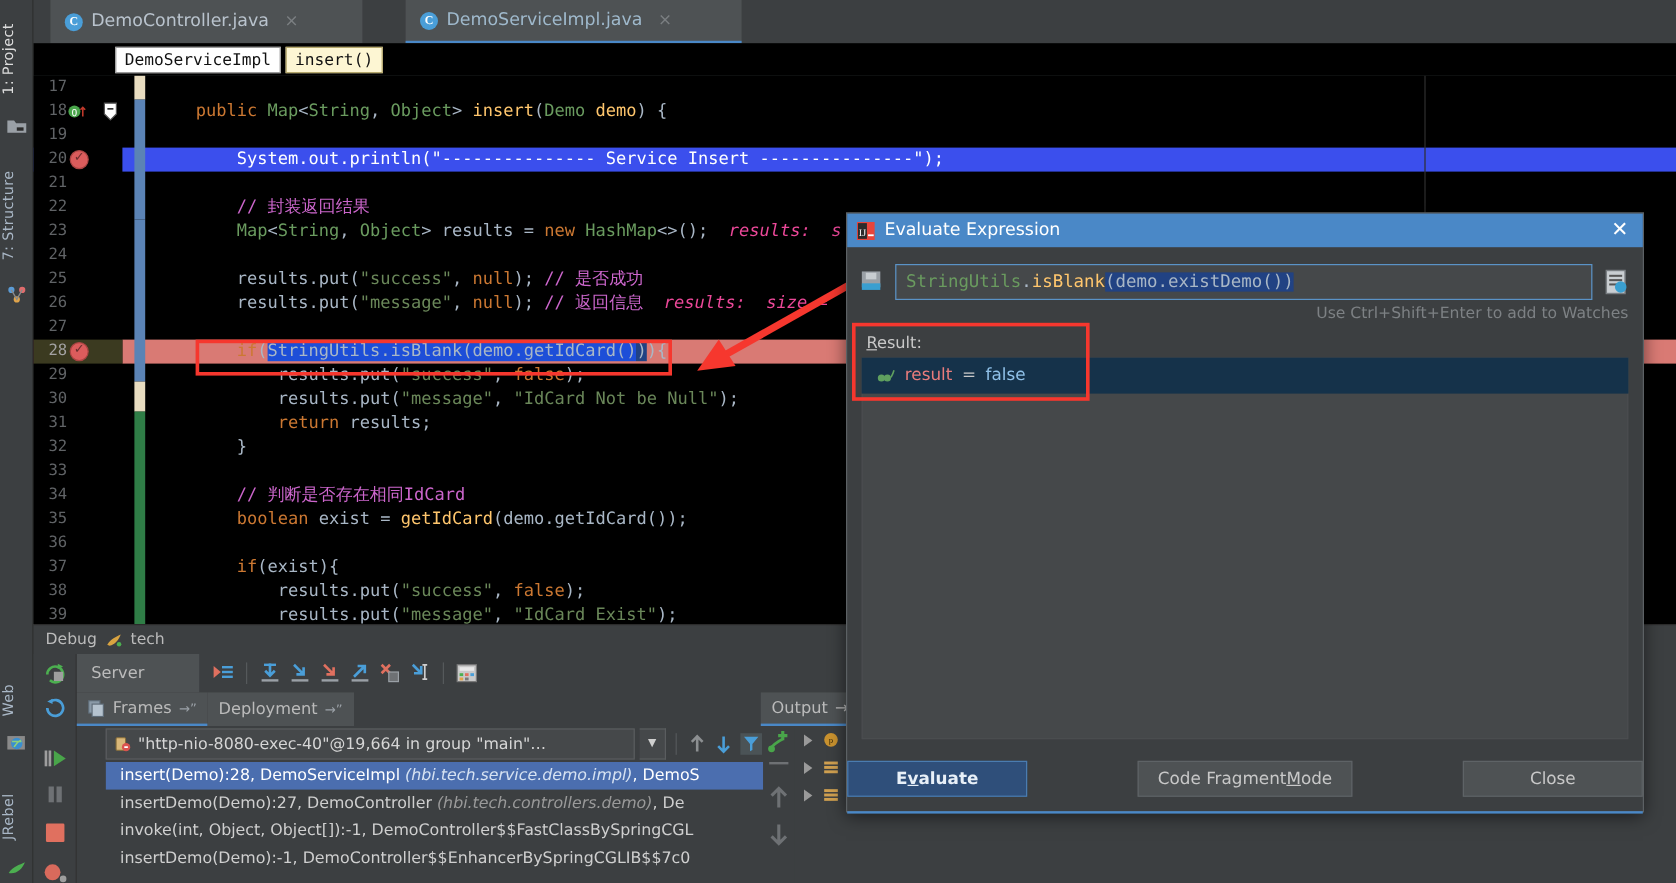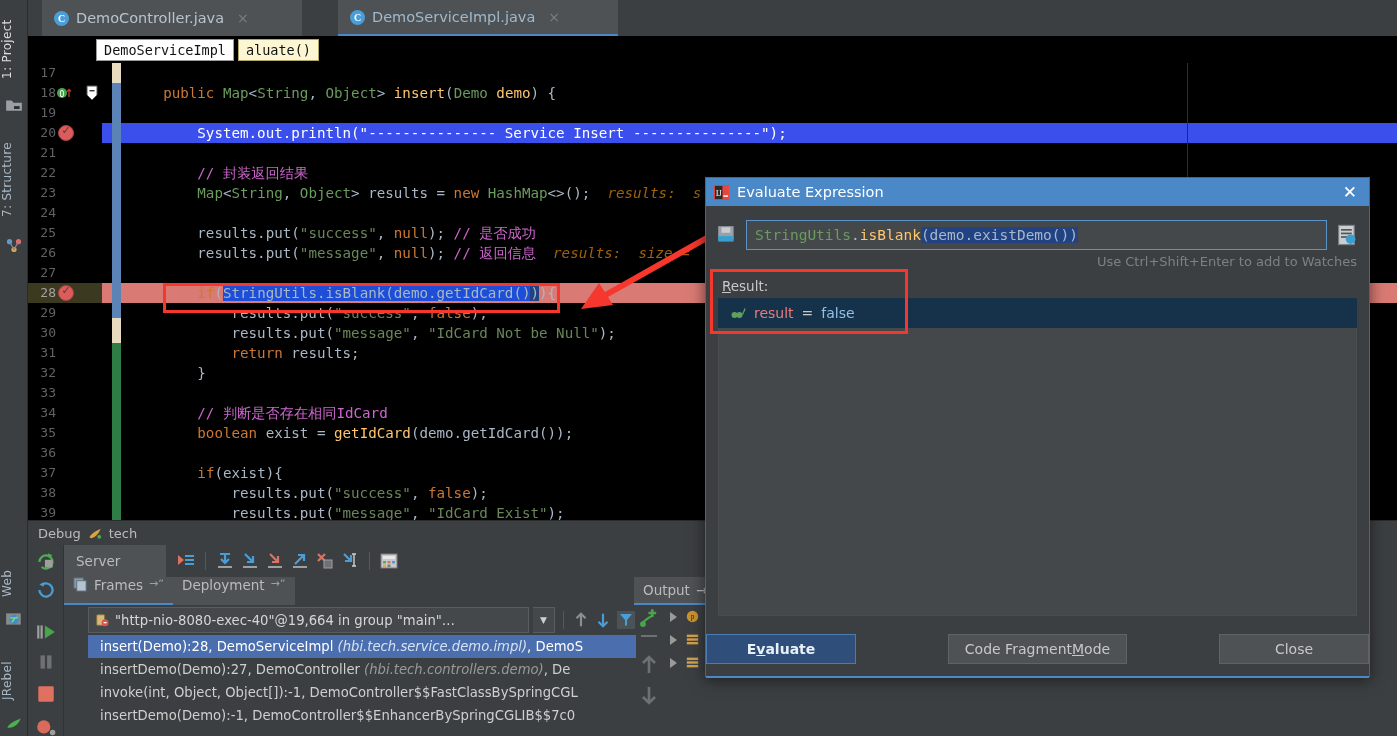--- a/index.html
+++ b/index.html
@@ -96,21 +96,21 @@
   .rowbg.red  { background: #d97a74; }
 
   
   .kw   { color: #cc7832; }
   .typ  { color: #6a9b5f; }
   .mth  { color: #ffc66d; }
   .str  { color: #6a8759; }
   .cmt  { color: #cc66cc; }
   .plain{ color: #a9b7c6; }
   .white{ color: #ffffff; }
-  .hint { color: #a16207; font-style: italic; }
+  .hint { color: #ec4899; font-style: italic; }
   .selbg{ background: #1d4ed8; }
   .selbg2 { background: #214283; }
 
   
   .vsep { position:absolute; top:0; width:1px; height:457px; background:#2f2f2f; }
 
   
   .annot-rect {
     position: absolute; border: 3px solid #f6372e; background: transparent;
     pointer-events: none;
@@ -144,21 +144,21 @@
   }
   .stepbar { display:flex; align-items:center; gap:5px; padding-left:10px; }
   .stepicon { width: 20px; height: 20px; }
   .vdiv { width:1px; height:18px; background:#55595b; margin:0 4px; }
 
   .tabrow2 {
     position: absolute; left: 36px; top: 56px; width: 570px; height: 28px;
     display: flex; align-items: flex-end;
   }
   .t2 {
-    height: 28px; display:flex; gap:6px;
+    height: 28px; display:flex; align-items:center; gap:6px;
     padding: 0 9px; font-size: 13.5px; color: #bbbbbb; background:#4e5254;
   }
   .t2.sel { background:#4e5254; border-bottom: 2px solid #4a88c7; }
   .t2 .pin { font-size: 11px; color:#9aa0a6; }
 
   .outtab {
     position: absolute; left: 606px; top: 56px; height: 28px;
     display:flex; align-items:center; gap:6px; padding: 0 9px;
     font-size: 13.5px; color:#bbbbbb; background:#4e5254; border-bottom:2px solid #4a88c7;
   }
@@ -307,21 +307,21 @@
     </div>
     <div class="etab active" style="left:310px;width:280px;">
       <span class="jicon">C</span>
       <span>DemoServiceImpl.java</span>
       <span class="tabx">×</span>
     </div>
   </div>
 
   <div class="crumbbar">
     <span class="crumb">DemoServiceImpl</span>
-    <span class="crumb hl">aluate()</span>
+    <span class="crumb hl">insert()</span>
   </div>
 
   <div class="editor">
 
     <div class="rowbg blue" style="top:60px;"></div>
     <div class="rowbg red" style="top:220px;"></div>
 
     <div class="gutter">
       <div class="gutter-hl" style="top:220px;"></div>
       <div class="lnum" style="top:0px;">17</div>

